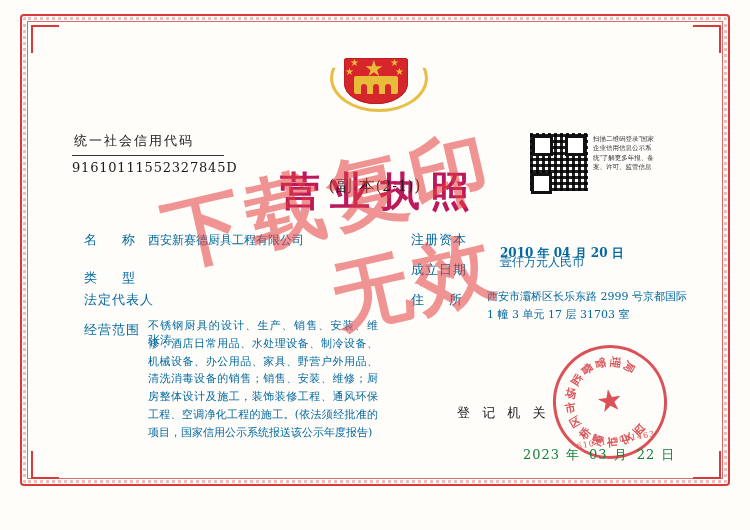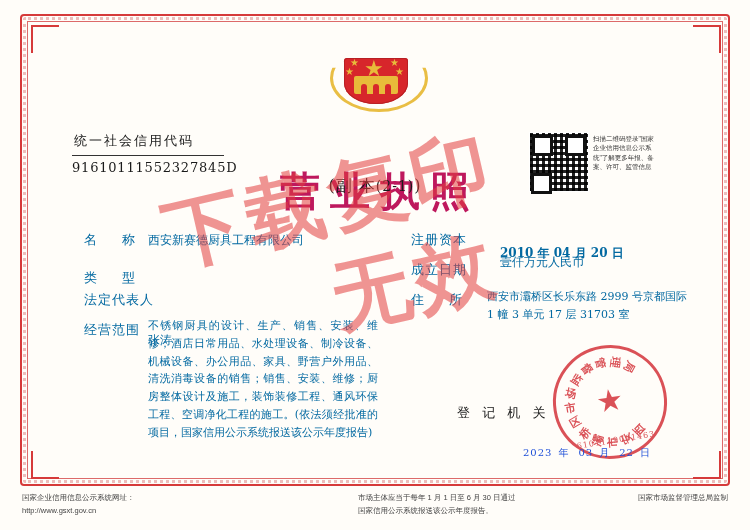--- a/index.html
+++ b/index.html
@@ -246,22 +246,22 @@
     font-size: 13px;
     letter-spacing: 4px;
     color: #1a1a1a;
     font-family: "DejaVu Serif", "Liberation Serif", serif;
   }
 
   
   .date-line {
     position: absolute;
     left: 520px; top: 446px;
-    font-size: 10px;
-    color: #1d4ed8;
+    font-size: 13px;
+    color: #15803d;
     font-family: "DejaVu Serif", "Liberation Serif", serif;
     letter-spacing: 1px;
     text-align: center;
   }
   .date-line span.num { margin: 0 3px; }
   .date-line span.unit { margin: 0 6px 0 3px; }
 
   
   .seal {
     position: absolute;
@@ -433,27 +433,14 @@
 
   <div class="date-line">
     <span class="num">2023</span><span class="unit">年</span><span class="num">03</span><span class="unit">月</span><span class="num">22</span><span class="unit">日</span>
   </div>
 
   <div class="watermark">
     <div>下载复印</div>
     <div style="margin-left:150px">无效</div>
   </div>
 
-  <div class="footer">
-    <div class="f-left">
-      <div>国家企业信用信息公示系统网址：</div>
-      <div>http://www.gsxt.gov.cn</div>
-    </div>
-    <div class="f-center">
-      <div>市场主体应当于每年 1 月 1 日至 6 月 30 日通过</div>
-      <div>国家信用公示系统报送该公示年度报告。</div>
-    </div>
-    <div class="f-right">
-      <div>国家市场监督管理总局监制</div>
-    </div>
-  </div>
 
 </div>
 
 </body></html>

